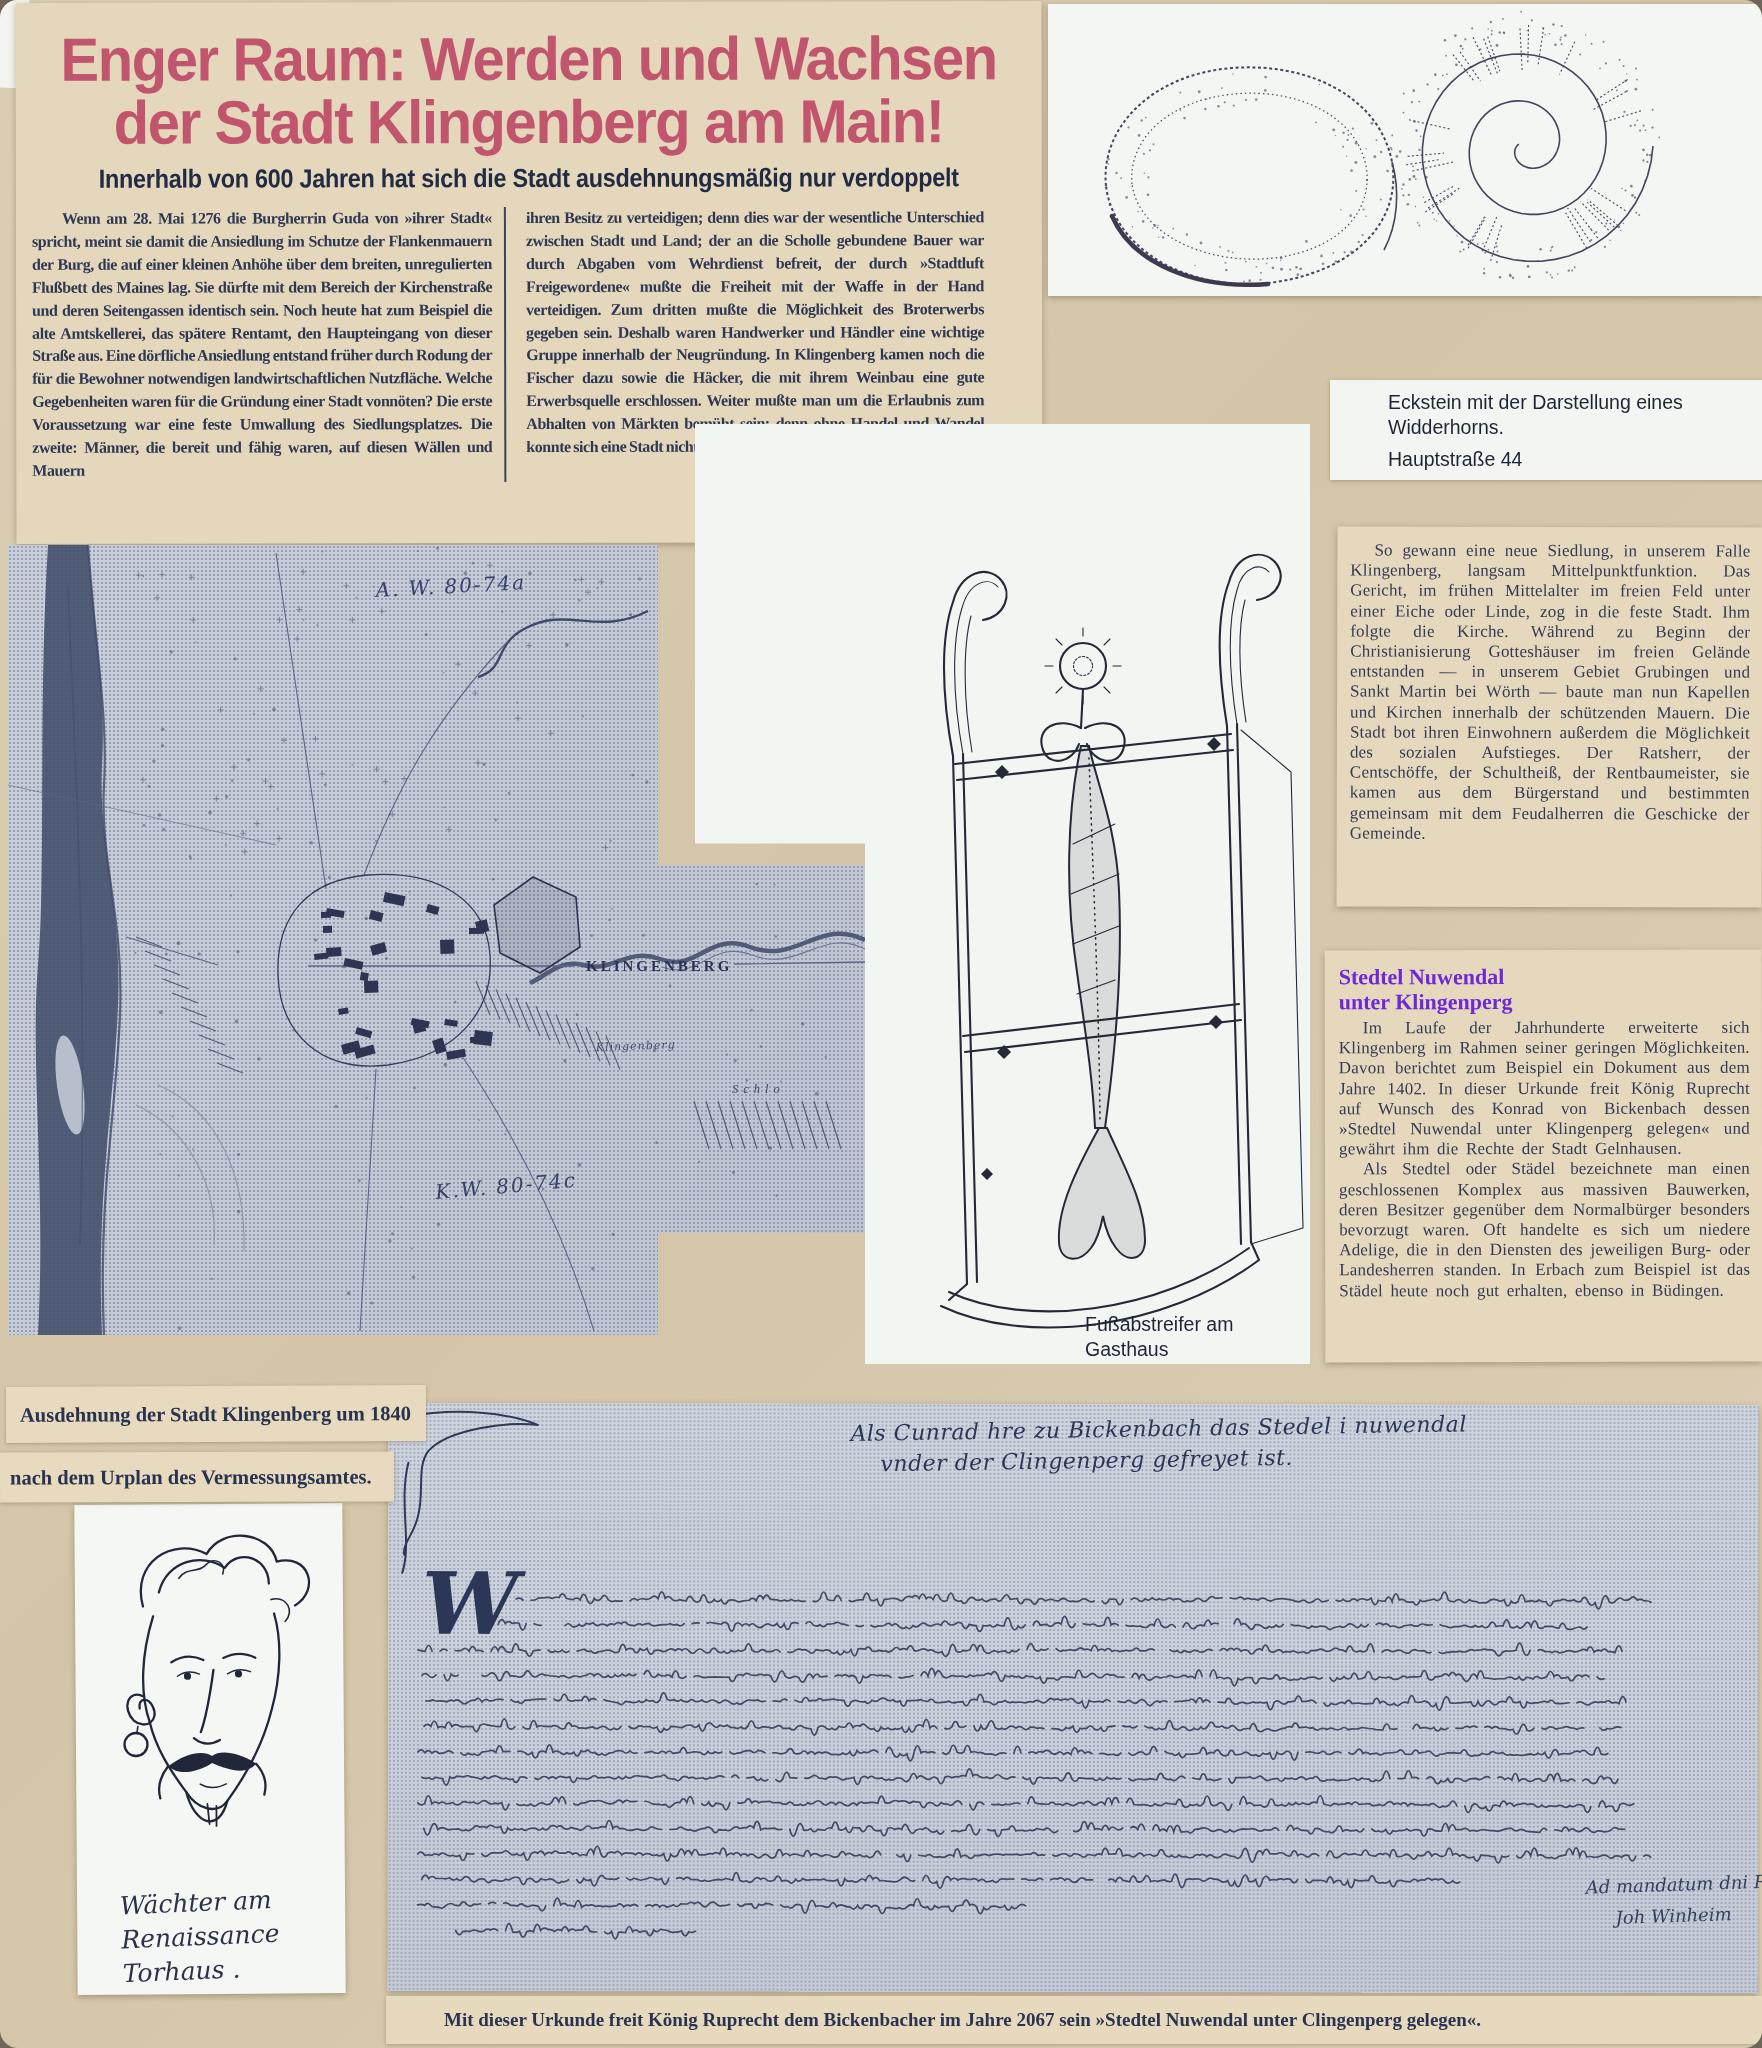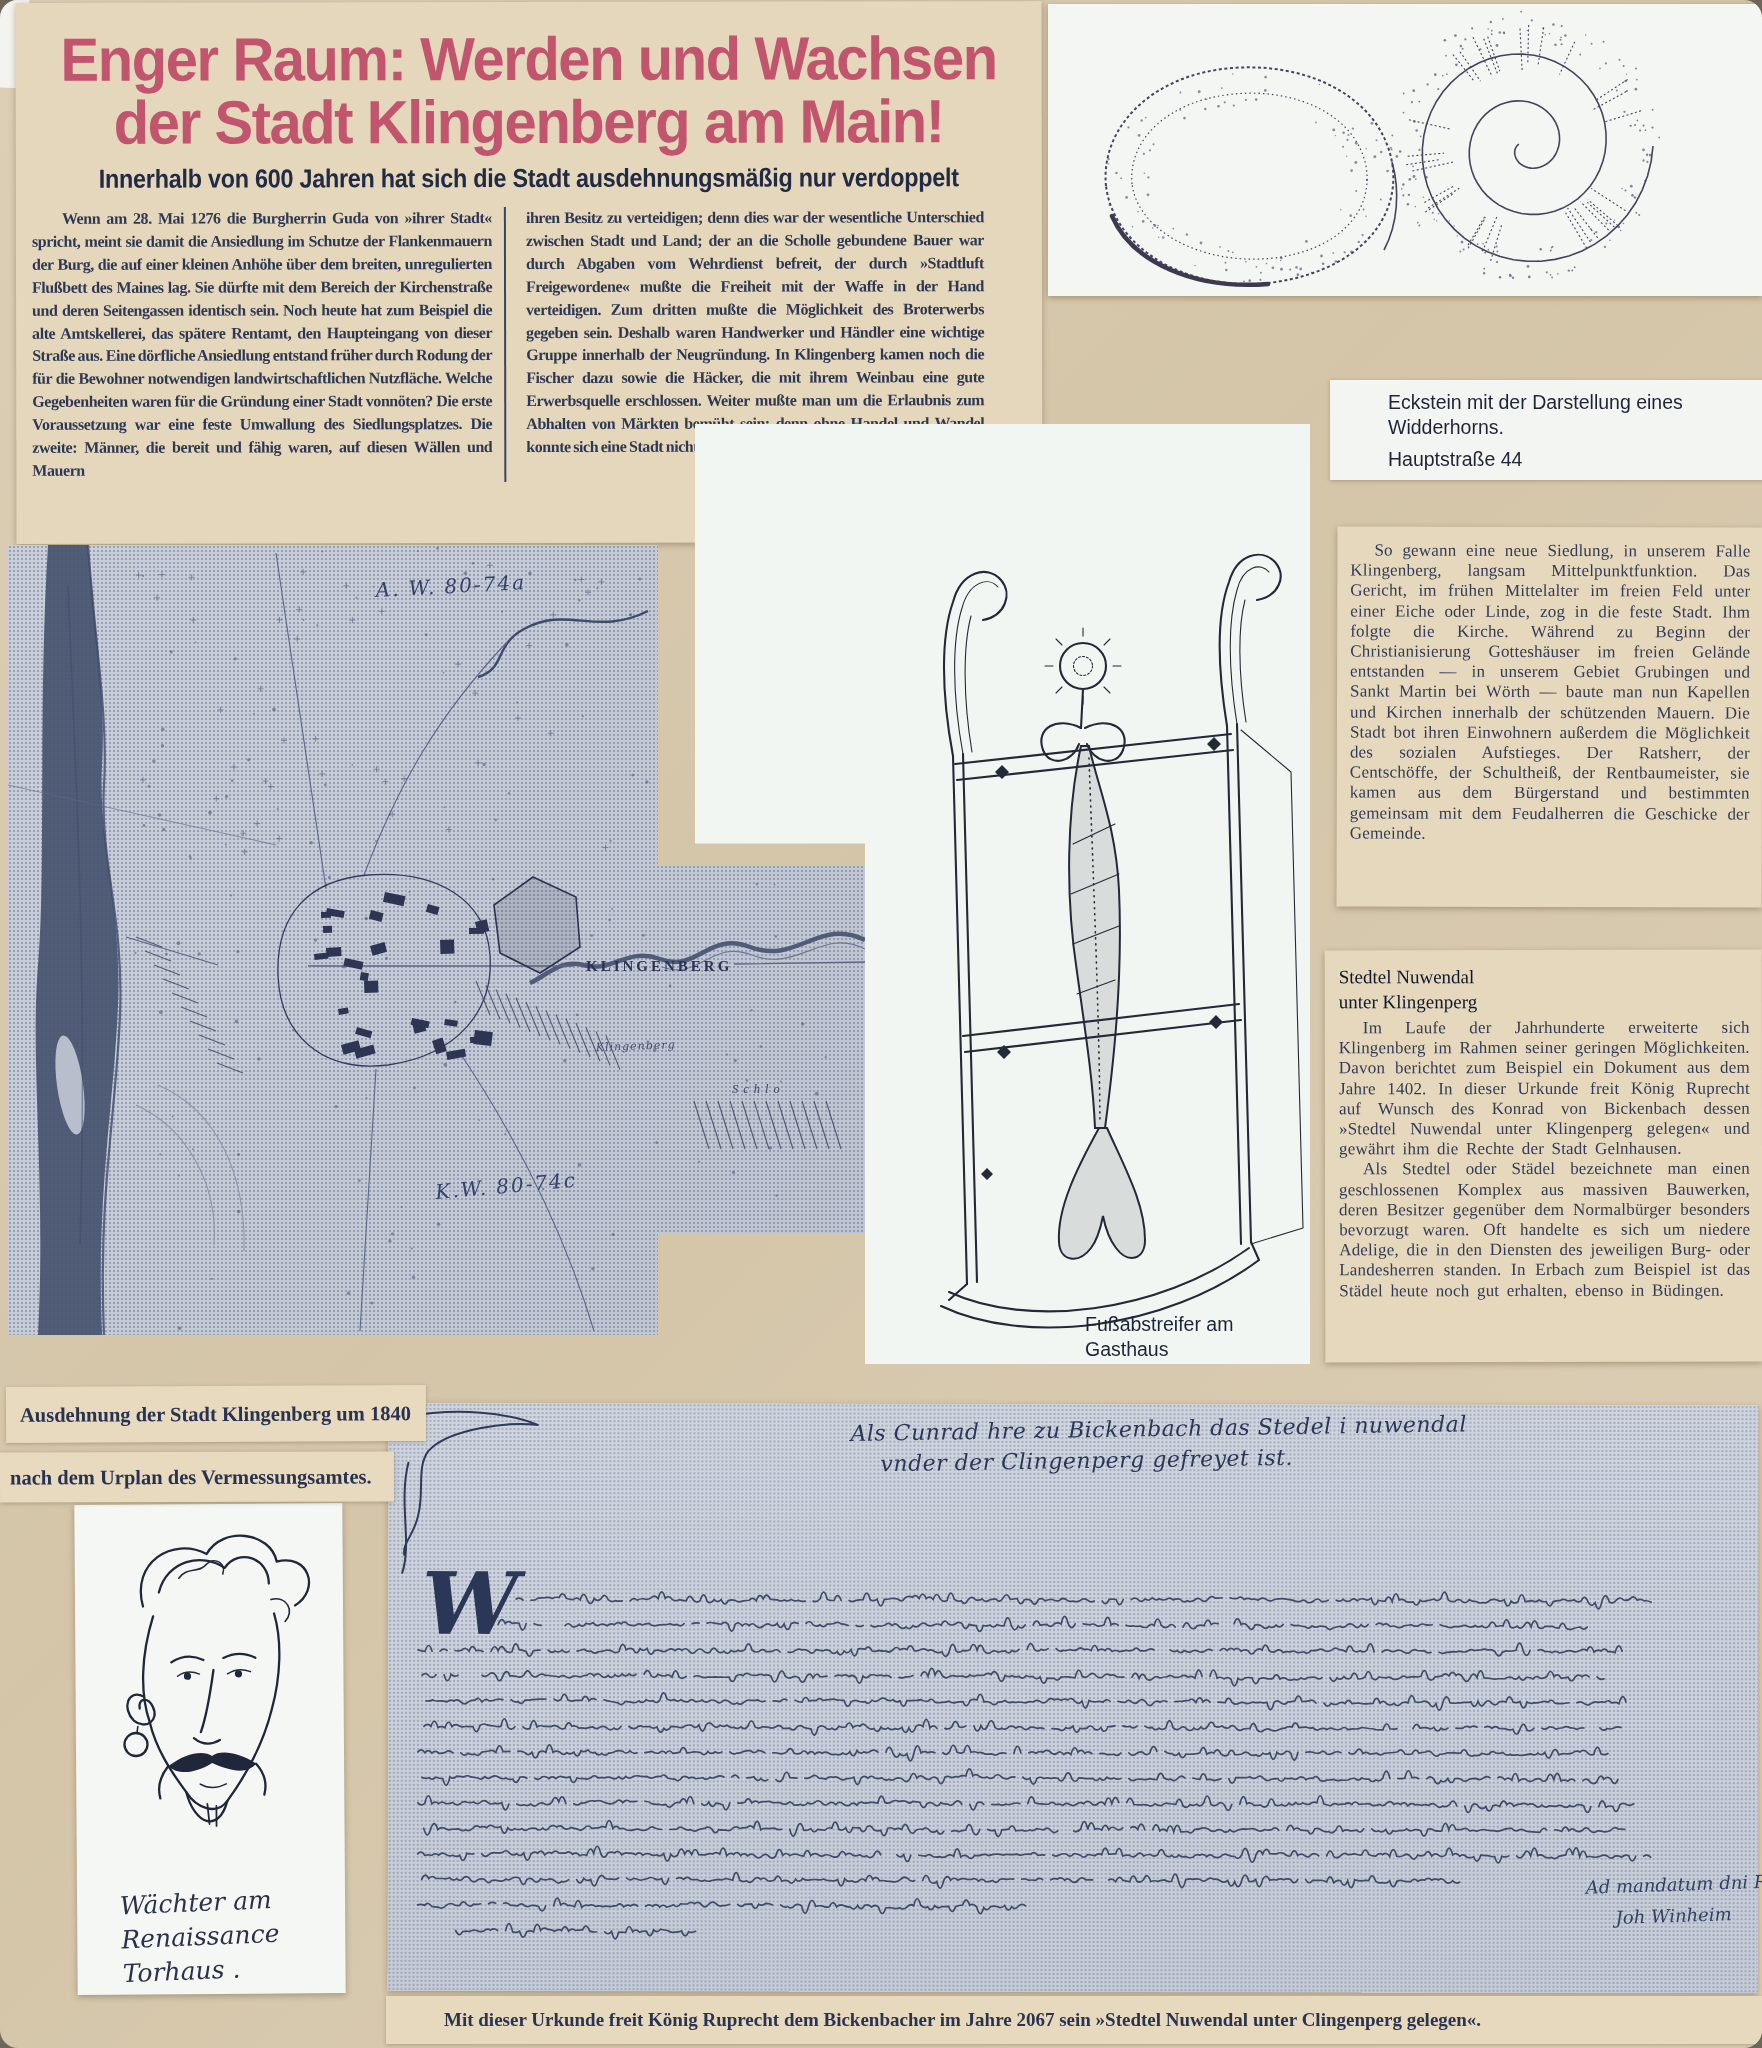--- a/index.html
+++ b/index.html
@@ -35,22 +35,22 @@
   .amm-caption .line3{margin-top:7px;}
 
   
   .rc1{left:1337px;top:527px;width:425px;height:380px;transform:rotate(0.15deg);
     box-sizing:border-box;padding:14px 12px 0 13px;overflow:hidden;}
   .rc2{left:1325px;top:950px;width:437px;height:412px;transform:rotate(-0.1deg);
     box-sizing:border-box;padding:14px 12px 0 14px;overflow:hidden;}
   .rc-text{font-family:"Liberation Serif",serif;font-size:17px;line-height:20.2px;color:#323b55;
     text-align:justify;word-spacing:3px;letter-spacing:.2px;margin:0;}
   .indent{text-indent:24px;}
-  .rc-head{font-family:"Liberation Serif",serif;font-weight:400;font-size:19px;line-height:25px;
-    color:#0f172a;margin:0 0 4px 0;}
+  .rc-head{font-family:"Liberation Serif",serif;font-weight:700;font-size:22px;line-height:25px;
+    color:#6d28d9;margin:0 0 4px 0;}
 
   
   .map-sheet{left:8px;top:545px;width:857px;height:790px;
     background-image:radial-gradient(rgba(58,68,100,.33) .9px,transparent 1.2px),linear-gradient(120deg,#c9cfda,#bec5d2);
     background-size:4px 4px,100% 100%;
     clip-path:polygon(0% 0%,75.85% 0%,75.85% 40.51%,100% 40.51%,100% 87.09%,75.85% 87.09%,75.85% 100%,0% 100%);}
   .mapsvg{position:absolute;left:0;top:0;}
   .mriver{fill:#47536f;opacity:.92;}
   .mline{stroke:#5c6788;stroke-width:1.1;fill:none;}
   .mbold{stroke:#3e4a6a;fill:none;}

